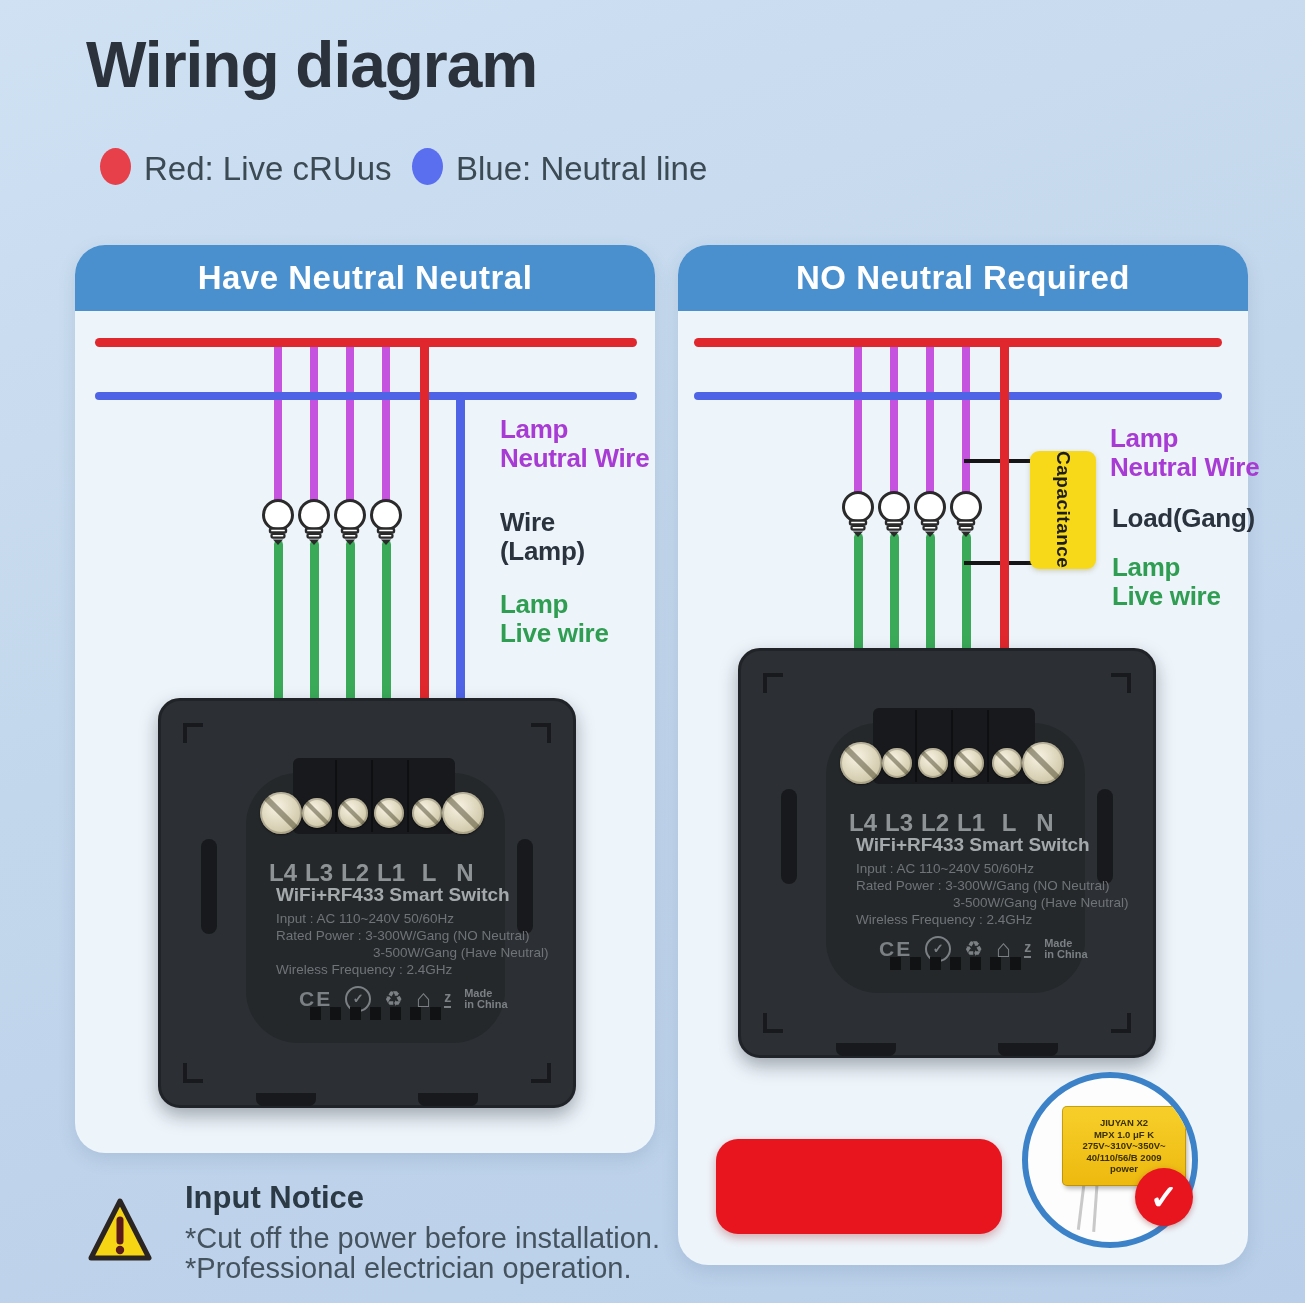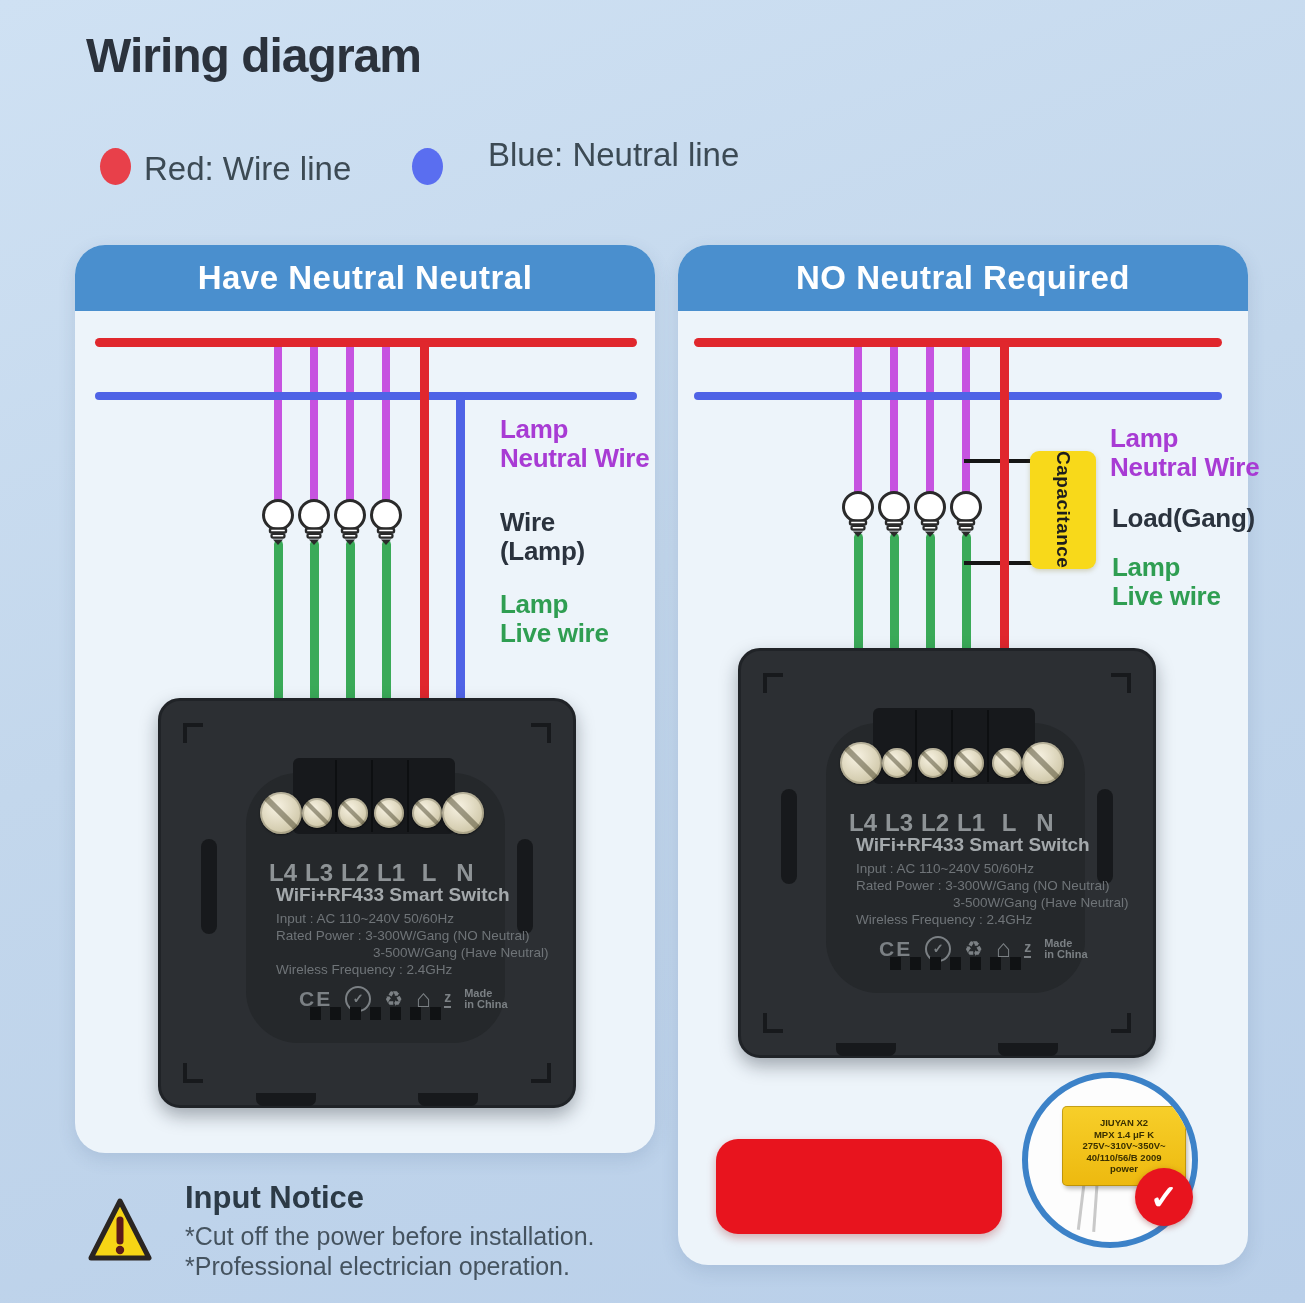--- a/index.html
+++ b/index.html
@@ -11,21 +11,21 @@
     --sw-body:#2c2f33; --sw-dark:#17191c; --sw-module:#25282b;
     --txt-dim:#6f7478; --txt-mid:#8e9396; --txt-bright:#a4a9ac;
   }
   html,body{margin:0;padding:0;}
   body{font-family:"Liberation Sans",sans-serif;}
   .stage{position:relative;width:1305px;height:1303px;overflow:hidden;
          background:linear-gradient(160deg,var(--bg1) 0%,#c3d7ec 45%,var(--bg2) 100%);}
   .abs{position:absolute;}
 
   
-  .title{left:86px;top:28px;font-size:48px;font-weight:800;color:#2b323c;letter-spacing:-1px;}
+  .title{left:86px;top:28px;font-size:64px;font-weight:800;color:#2b323c;letter-spacing:-1px;}
   .legend-dot{width:31px;height:37px;border-radius:50%;}
   .legend-label{font-size:33px;color:#3c4a54;white-space:nowrap;}
 
   
   .panel{border-radius:30px;background:var(--card);box-shadow:0 6px 18px rgba(50,80,120,.14);}
   .panel-header{position:absolute;left:0;top:0;width:100%;height:66px;background:var(--header);
                 border-radius:30px 30px 0 0;display:flex;align-items:center;justify-content:center;
                 color:#fff;font-size:33px;font-weight:700;letter-spacing:.5px;}
 
   
@@ -96,33 +96,33 @@
              border-radius:5px;box-shadow:inset 0 0 0 1px rgba(120,90,0,.4),2px 3px 4px rgba(0,0,0,.25);
              display:flex;flex-direction:column;align-items:center;justify-content:center;}
   .cap-photo div{font-size:9.5px;line-height:11.5px;color:#3a3000;font-weight:700;white-space:nowrap;}
   .cap-leg{position:absolute;width:3px;height:52px;background:#c9c9c9;}
   .check-badge{left:1135px;top:1168px;width:58px;height:58px;border-radius:50%;background:var(--note-red);
                display:flex;align-items:center;justify-content:center;color:#fff;font-size:34px;font-weight:800;
                box-shadow:0 2px 6px rgba(120,0,0,.35);}
 
   
   .safety-title{left:185px;top:1180px;font-size:31px;font-weight:700;color:#2c3a46;}
-  .safety-line{left:185px;font-size:25px;color:#45535f;text-align:right;}
+  .safety-line{left:185px;font-size:29px;color:#45535f;text-align:right;}
 </style>
 </head>
 <body>
 
 <div class="stage">
 
   <div class="abs title">Wiring diagram</div>
 
   <div class="abs legend-dot" style="left:100px;top:148px;background:#e8404a;"></div>
-  <div class="abs legend-label" style="left:144px;top:150px;">Red: Wire line</div>
+  <div class="abs legend-label" style="left:144px;top:150px;">Red: Live cRUus</div>
   <div class="abs legend-dot" style="left:412px;top:148px;background:#5a6ef0;"></div>
-  <div class="abs legend-label" style="left:456px;top:136px;margin-left:32px;">Blue: Neutral line</div>
+  <div class="abs legend-label" style="left:456px;top:150px;">Blue: Neutral line</div>
 
   <div class="abs panel" style="left:75px;top:245px;width:580px;height:908px;">
     <div class="panel-header">Have Neutral Neutral</div>
   </div>
 
   <div class="abs wire-v w-purple" style="left:274px;top:341px;height:165px;"></div>
   <div class="abs wire-v w-purple" style="left:310px;top:341px;height:165px;"></div>
   <div class="abs wire-v w-purple" style="left:346px;top:341px;height:165px;"></div>
   <div class="abs wire-v w-purple" style="left:382px;top:341px;height:165px;"></div>
   <div class="abs wire-h w-red" style="left:95px;top:338px;width:542px;"></div>
@@ -332,21 +332,21 @@
   </div>
 
   <div class="abs note-box">
   </div>
 
   <div class="abs cap-circle">
     <div class="cap-leg" style="left:52px;top:100px;transform:rotate(7deg);"></div>
     <div class="cap-leg" style="left:66px;top:102px;transform:rotate(4deg);"></div>
     <div class="cap-photo">
       <div>JIUYAN  X2</div>
-      <div>MPX  1.4 μF  K</div>
+      <div>MPX  1.0 μF  K</div>
       <div>275V~310V~350V~</div>
       <div>40/110/56/B   2009</div>
       <div>power</div>
     </div>
   </div>
   <div class="abs check-badge">
     <span>✓</span>
   </div>
 
   <svg class="abs" style="left:86px;top:1194px;" width="68" height="74" viewBox="0 0 68 74">

